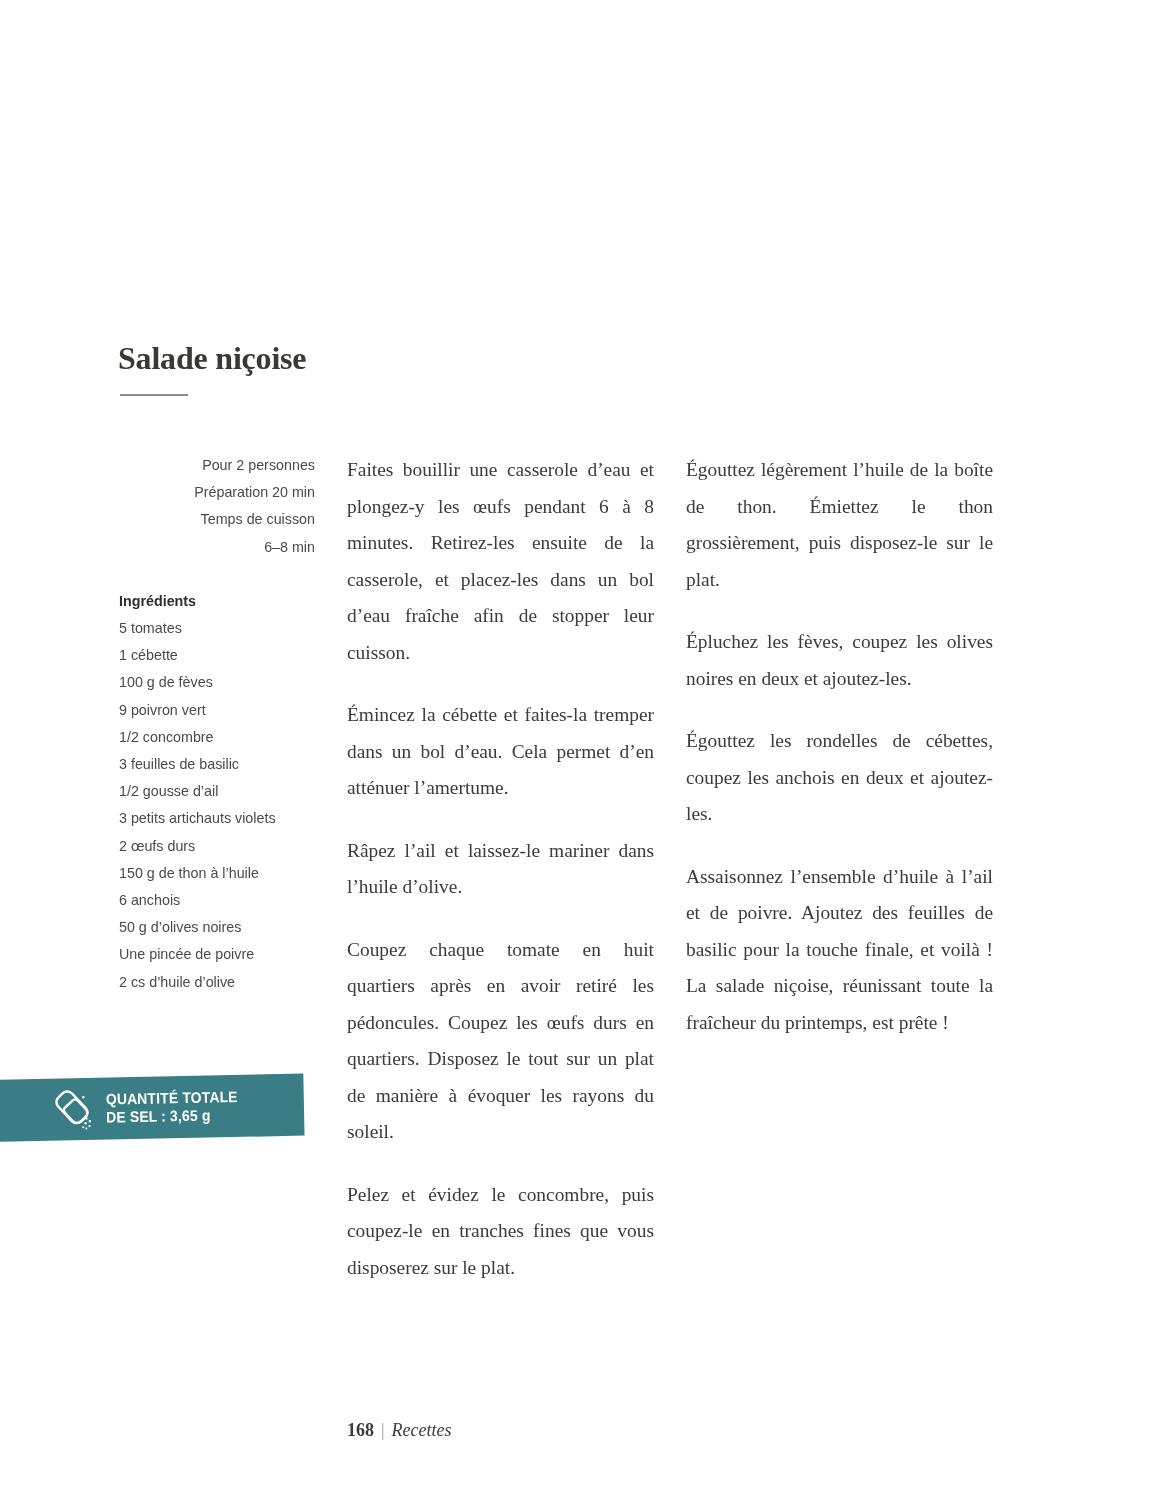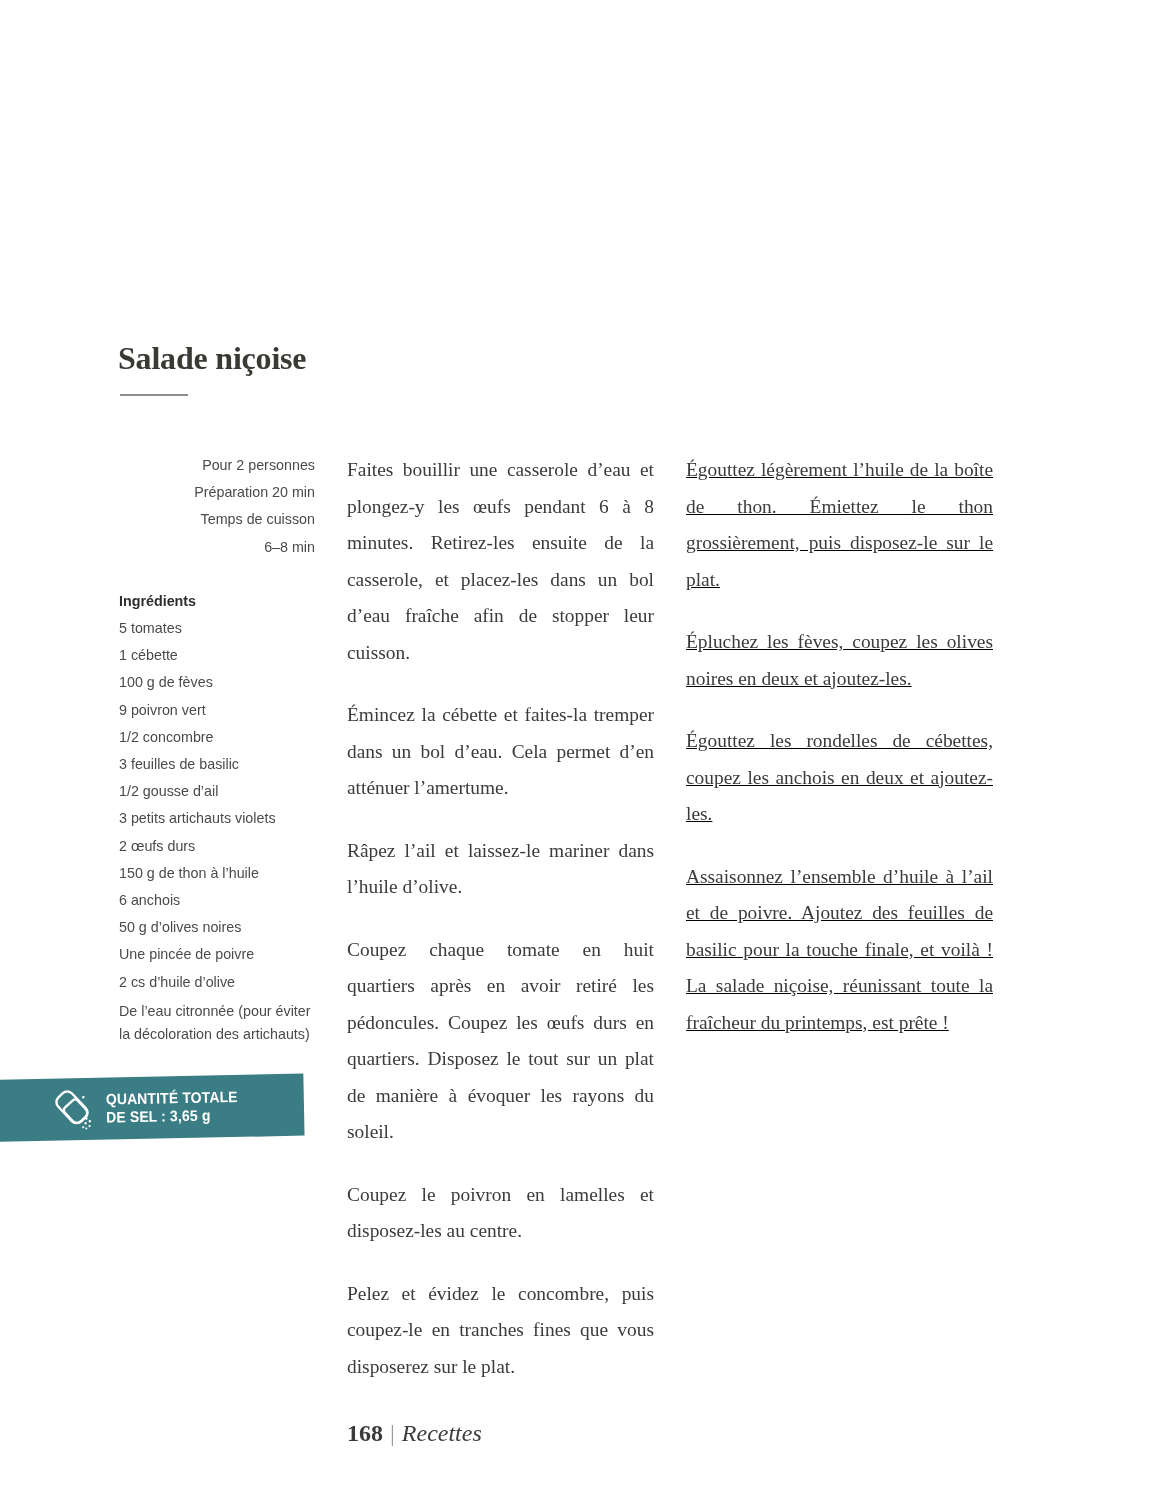--- a/index.html
+++ b/index.html
@@ -67,21 +67,20 @@
     position: absolute;
     left: 347px;
     top: 452px;
     width: 307px;
   }
   .col-right {
     position: absolute;
     left: 686px;
     top: 452px;
     width: 307px;
-    text-decoration: underline;
   }
   .col-mid p, .col-right p {
     margin: 0 0 26px 0;
     font-family: "Liberation Serif", serif;
     font-size: 19.4px;
     line-height: 36.5px;
     color: #3b3b39;
     text-align: justify;
     text-justify: inter-word;
     hyphens: manual;
@@ -123,21 +122,21 @@
     transform-origin: left center;
     white-space: nowrap;
   }
 
   
   .footer {
     position: absolute;
     left: 347px;
     top: 1420px;
     font-family: "Liberation Serif", serif;
-    font-size: 24px;
+    font-size: 18px;
     color: #3b3b39;
     display: flex;
     align-items: center;
     gap: 7px;
   }
   .footer .page-num { font-weight: 700; }
   .footer .sep { color: #9a9a98; font-weight: 400; }
   .footer .section-name { font-style: italic; }
 </style>
 </head>
@@ -163,29 +162,27 @@
     <div class="ing-item">1/2 concombre</div>
     <div class="ing-item">3 feuilles de basilic</div>
     <div class="ing-item">1/2 gousse d’ail</div>
     <div class="ing-item">3 petits artichauts violets</div>
     <div class="ing-item">2 œufs durs</div>
     <div class="ing-item">150 g de thon à l’huile</div>
     <div class="ing-item">6 anchois</div>
     <div class="ing-item">50 g d’olives noires</div>
     <div class="ing-item">Une pincée de poivre</div>
     <div class="ing-item">2 cs d’huile d’olive</div>
-    <div class="ing-item multi">De l’eau citronnée (pour éviter la décoloration des artichauts)</div>
   </div>
 
   <div class="col-mid">
     <p>Faites bouillir une casserole d’eau et plongez-y les œufs pendant 6 à 8 minutes. Retirez-les ensuite de la casserole, et placez-les dans un bol d’eau fraîche afin de stopper leur cuisson.</p>
     <p>Émincez la cébette et faites-la tremper dans un bol d’eau. Cela permet d’en atténuer l’amertume.</p>
     <p>Râpez l’ail et laissez-le mariner dans l’huile d’olive.</p>
     <p>Coupez chaque tomate en huit quartiers après en avoir retiré les pédoncules. Coupez les œufs durs en quartiers. Disposez le tout sur un plat de manière à évoquer les rayons du soleil.</p>
-    <p>Coupez le poivron en lamelles et disposez-les au centre.</p>
     <p>Pelez et évidez le concombre, puis coupez-le en tranches fines que vous disposerez sur le plat.</p>
   </div>
 
   <div class="col-right">
     <p>Égouttez légèrement l’huile de la boîte de thon. Émiettez le thon grossièrement, puis disposez-le sur le plat.</p>
     <p>Épluchez les fèves, coupez les olives noires en deux et ajoutez-les.</p>
     <p>Égouttez les rondelles de cébettes, coupez les anchois en deux et ajoutez-les.</p>
     <p>Assaisonnez l’ensemble d’huile à l’ail et de poivre. Ajoutez des feuilles de basilic pour la touche finale, et voilà ! La salade niçoise, réunissant toute la fraîcheur du printemps, est prête !</p>
   </div>
 

